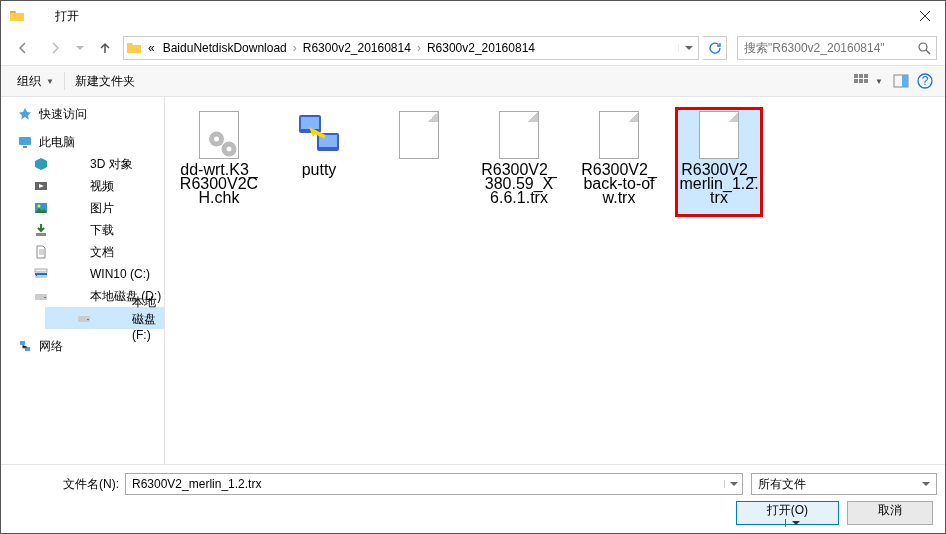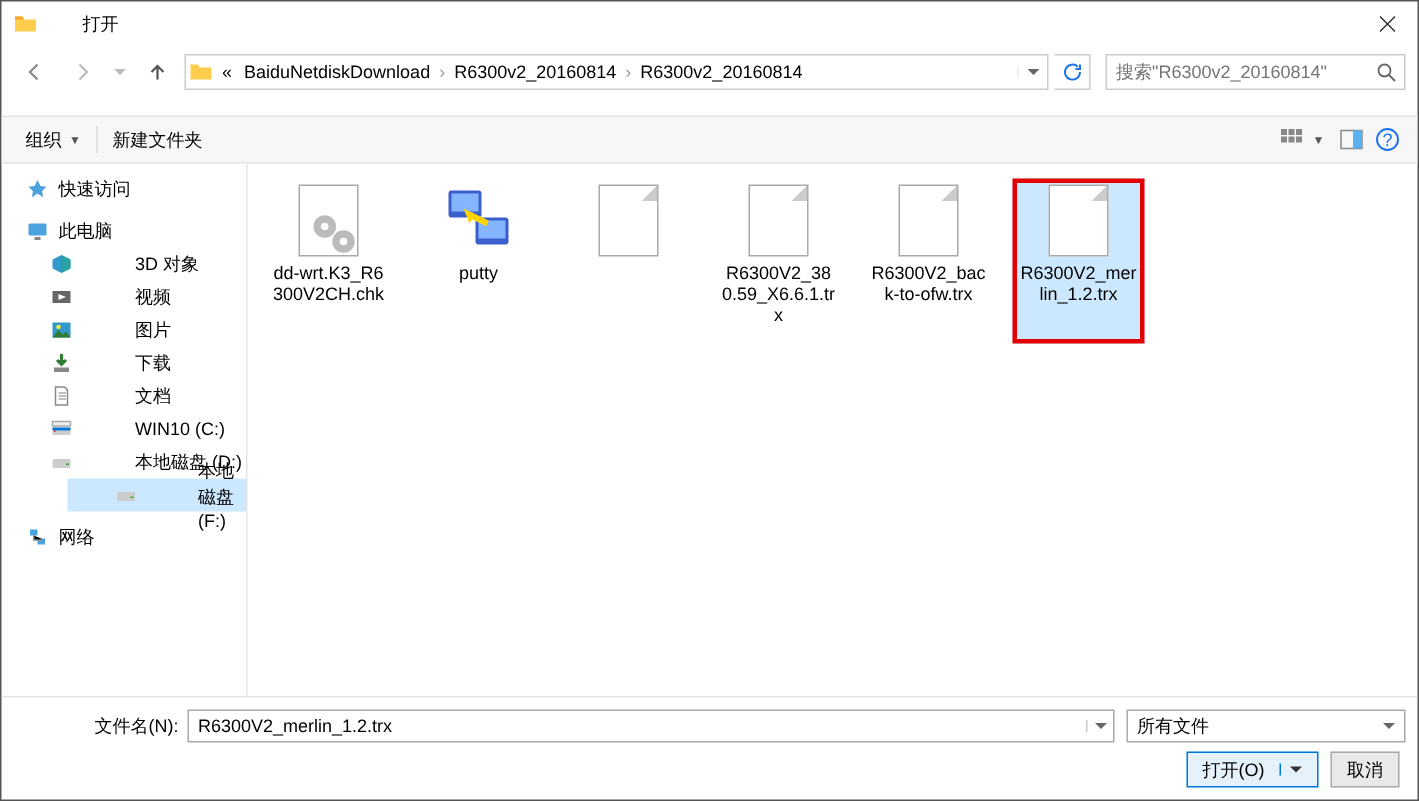--- a/index.html
+++ b/index.html
@@ -21,56 +21,56 @@
   .addr-crumbs { display:flex; align-items:center; flex:1; overflow:hidden;}
   .crumb { padding: 0 4px; white-space:nowrap;}
   .crumb-sep { color:#999; padding:0 2px;}
   .addr-drop { width:20px; display:flex; align-items:center; justify-content:center; border-left:1px solid #eee; color:#666;}
   .refresh { width:24px; height:24px; display:flex; align-items:center; justify-content:center; border:1px solid #ccc; border-left:none; color:#1a73e8;}
   .search-wrap { width:200px; height:24px; border:1px solid #ccc; display:flex; align-items:center; margin-left:6px;}
   .search-wrap input { flex:1; border:none; outline:none; padding:0 6px; color:#777;}
   .search-wrap .s-icon { width:24px; display:flex; align-items:center; justify-content:center; color:#666;}
 
   
-  .toolbar { height: 32px; border-top:1px solid #e5e5e5; border-bottom:1px solid #e5e5e5; background:#f7f7f7; display:flex; align-items:center; padding:0 8px;margin-top:12px; }
+  .toolbar { height: 32px; border-top:1px solid #e5e5e5; border-bottom:1px solid #e5e5e5; background:#f7f7f7; display:flex; align-items:center; padding:0 8px; }
   .toolbar .tb-btn { padding: 3px 8px; display:flex; align-items:center; gap:3px;}
   .toolbar .tb-sep { width:1px; height:18px; background:#ddd; margin:0 2px;}
   .toolbar .spacer { flex:1; }
   .toolbar .tb-icon { width:24px; height:24px; display:flex; align-items:center; justify-content:center; color:#555;}
   .caret { font-size:8px; color:#555; margin-left:2px;}
 
   
   .body { flex:1; display:flex; overflow:hidden; }
   .sidebar { width:164px; border-right:1px solid #e5e5e5; padding:6px 0; overflow-y:auto; }
   .sb-group { margin-bottom:6px; }
   .sb-item { display:flex; align-items:center; height:22px; padding-left:16px; gap:6px; }
   .sb-item.child { padding-left:32px;gap:41px; }
   .sb-item.selected { background:#cce8ff;margin-left:44px; }
   .sb-item .ic { width:16px; height:16px; display:flex; align-items:center; justify-content:center;}
 
   .content { flex:1; padding:8px 4px; display:flex; flex-wrap:wrap; align-content:flex-start; overflow-y:auto;}
   .file-item { width:88px; height:110px; display:flex; flex-direction:column; align-items:center; padding:4px; margin:2px 6px; text-align:center; }
   .file-item .thumb { width:48px; height:48px; display:flex; align-items:center; justify-content:center; margin-bottom:4px; position:relative;}
-  .file-item .fname { font-size:12px; line-height:14px; word-break:break-all; }
+  .file-item .fname { font-size:16px; line-height:14px; word-break:break-all; }
   .file-item.selected { background:#cce8ff;}
   .file-item.highlighted { border:3px solid #e20000; padding:1px;}
   .page-fold::before{content:"";position:absolute;top:0;right:0;width:10px;height:10px;background:linear-gradient(135deg,#fff 50%,#ccc 50%);}
   .blank-doc{width:40px;height:48px;border:1px solid #aaa;background:#fff;position:relative;}
 
   
   .bottom { border-top:1px solid #e5e5e5; padding:8px; }
   .row { display:flex; align-items:center; margin-bottom:6px; }
   .row label { width:116px; text-align:right; padding-right:6px; }
   .fn-input { flex:1; height:22px; border:1px solid #aaa; display:flex; align-items:center; }
   .fn-input input { flex:1; border:none; outline:none; padding:0 6px; }
   .fn-input .dd { width:18px; display:flex; align-items:center; justify-content:center; border-left:1px solid #ccc;}
   .filter { width:186px; height:22px; border:1px solid #aaa; margin-left:8px; display:flex; align-items:center; padding:0 6px;}
   .filter .dd { margin-left:auto;}
   .btn-row { display:flex; justify-content:flex-end; gap:8px; padding-right:4px;}
-  .btn { height:24px; border:1px solid #aaa; background:#e9e9e9; padding:0 10px; display:flex; align-items:center; }
+  .btn { height:24px; border:1px solid #aaa; background:#e9e9e9; padding:0 30px; display:flex; align-items:center;flex-direction:column; }
   .btn.primary { border:1px solid #0078d7; background:#e5f1fb; display:flex;}
   .btn.primary .split { border-left:1px solid #0078d7; margin-left:10px; padding-left:6px; display:flex; align-items:center;}
 
   svg { display:block; }
 </style>
 </head>
 <body>
 
 <div class="titlebar">
   <span class="folder-ic">

